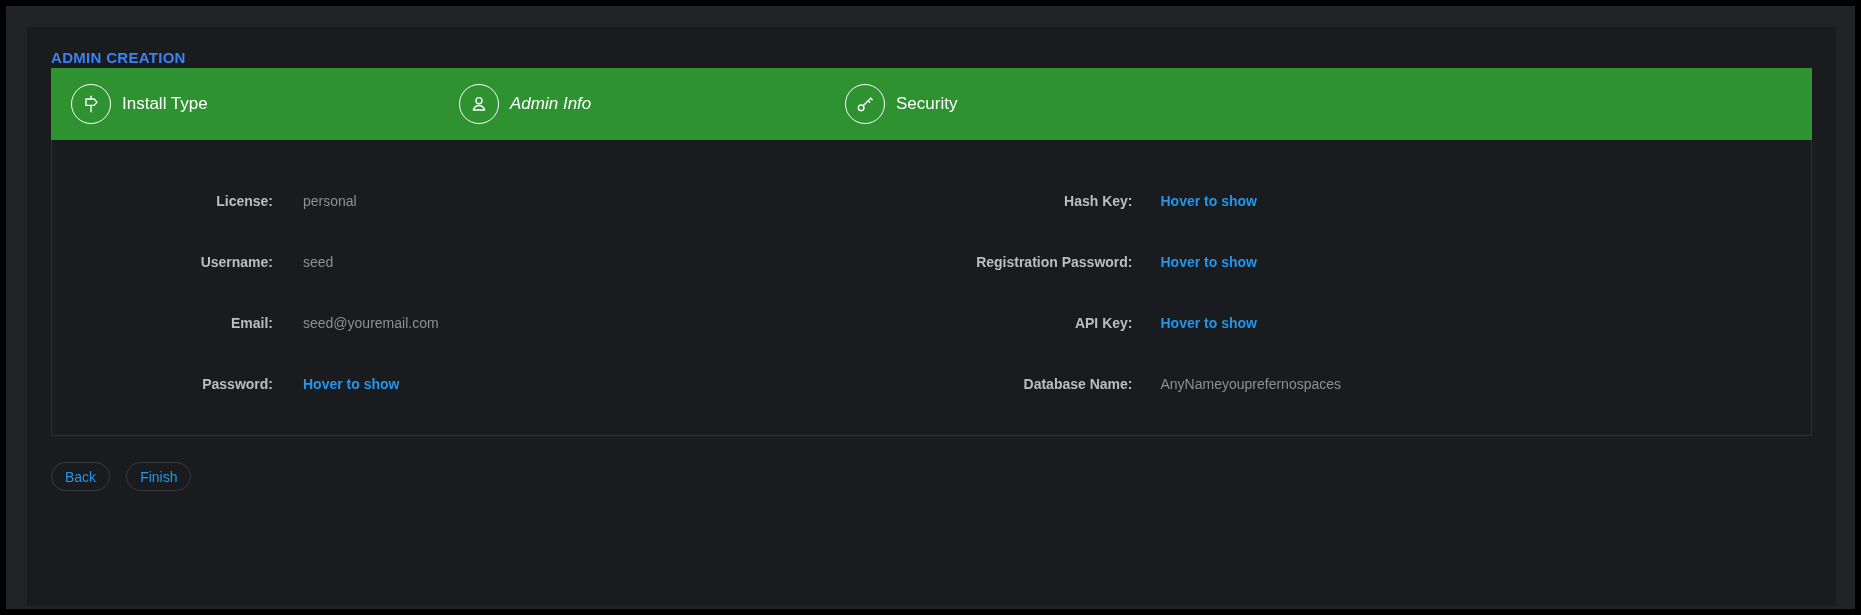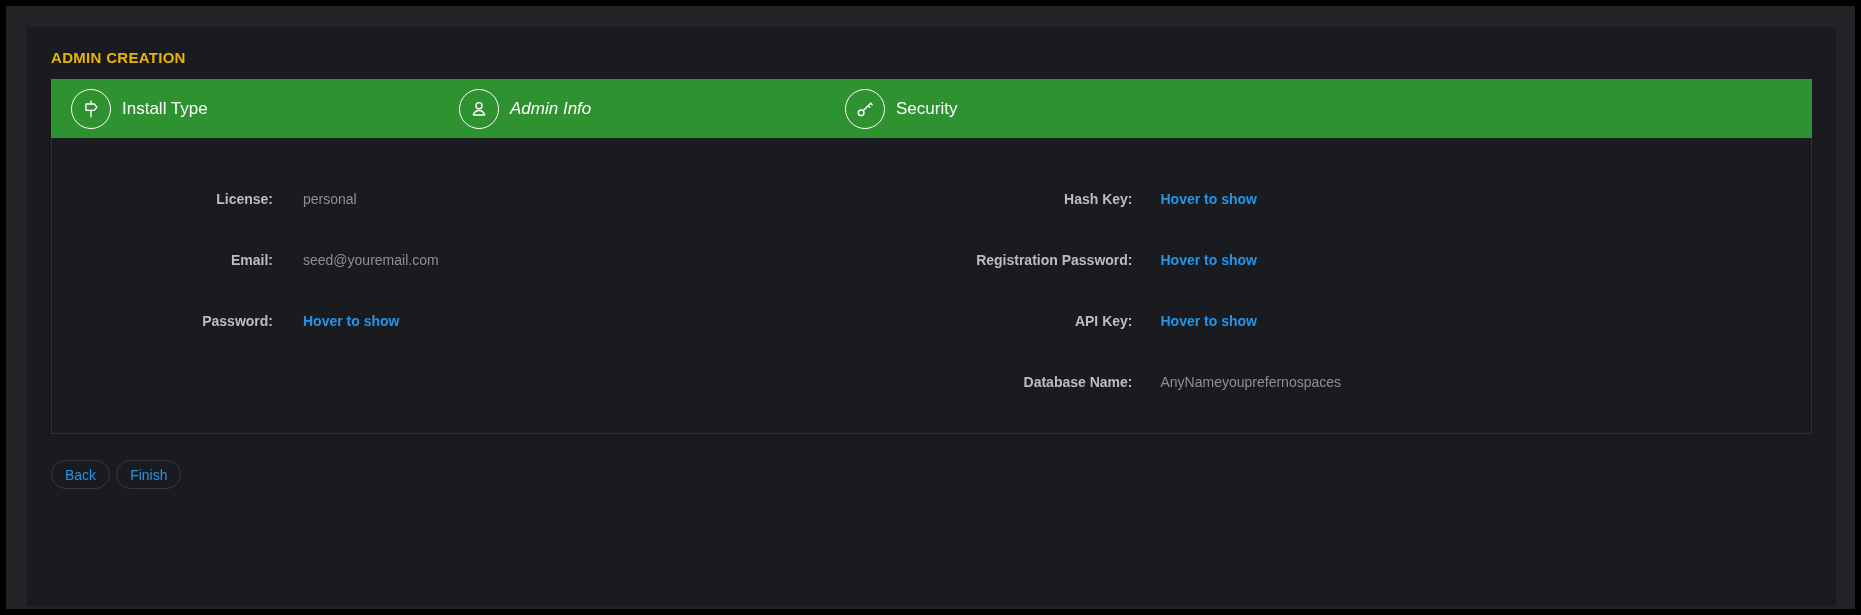--- a/index.html
+++ b/index.html
@@ -25,30 +25,30 @@
     inset:6px;
     background:var(--page-bg);
   }
   .panel{
     position:absolute;
     left:21px; top:21px; right:19px; bottom:3px;
     background:var(--panel-bg);
     padding:22px 24px;
   }
   .panel-title{
-    color:#eab308;
+    color:#3b82f6;
     font-size:15px;
     font-weight:700;
     letter-spacing:.3px;
-    margin-bottom:13px;
+    margin-bottom:2px;
   }
   
   .steps{
     position:relative;
-    height:59px;
+    height:72px;
     background:var(--green);
   }
   .step{
     position:absolute;
     top:0;
     height:100%;
     display:flex;
     align-items:center;
     cursor:pointer;
   }
@@ -106,21 +106,21 @@
   .col--right .field-value{margin-left:28px;}
   .field-value.hover-link{
     color:var(--link);
     font-weight:700;
     cursor:pointer;
   }
   
   .actions{
     margin-top:26px;
     display:flex;
-    gap:6px;
+    gap:16px;
   }
   .btn{
     background:transparent;
     border:1px solid #37393d;
     border-radius:15px;
     color:var(--link);
     font-family:"Liberation Sans", sans-serif;
     font-size:14px;
     padding:6px 13px;
     line-height:1;
@@ -176,20 +176,24 @@
     </div>
 
     <div class="content">
 
       <div class="col col--left">
         <div class="field">
           <span class="field-label">License:</span>
           <span class="field-value">personal</span>
         </div>
         <div class="field">
+          <span class="field-label">Username:</span>
+          <span class="field-value">seed</span>
+        </div>
+        <div class="field">
           <span class="field-label">Email:</span>
           <span class="field-value">seed@youremail.com</span>
         </div>
         <div class="field">
           <span class="field-label">Password:</span>
           <span class="field-value hover-link">Hover to show</span>
         </div>
       </div>
 
       <div class="col col--right">

